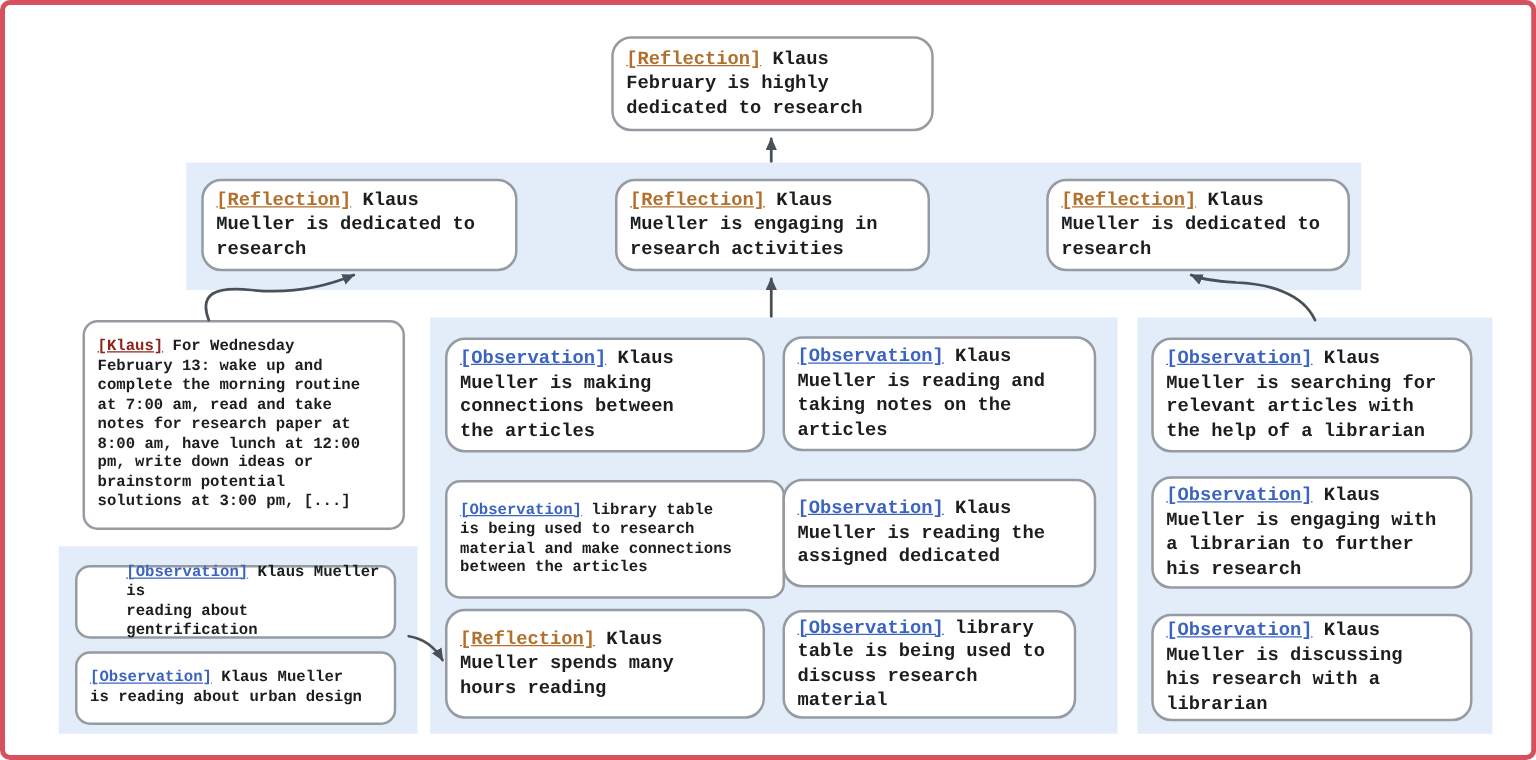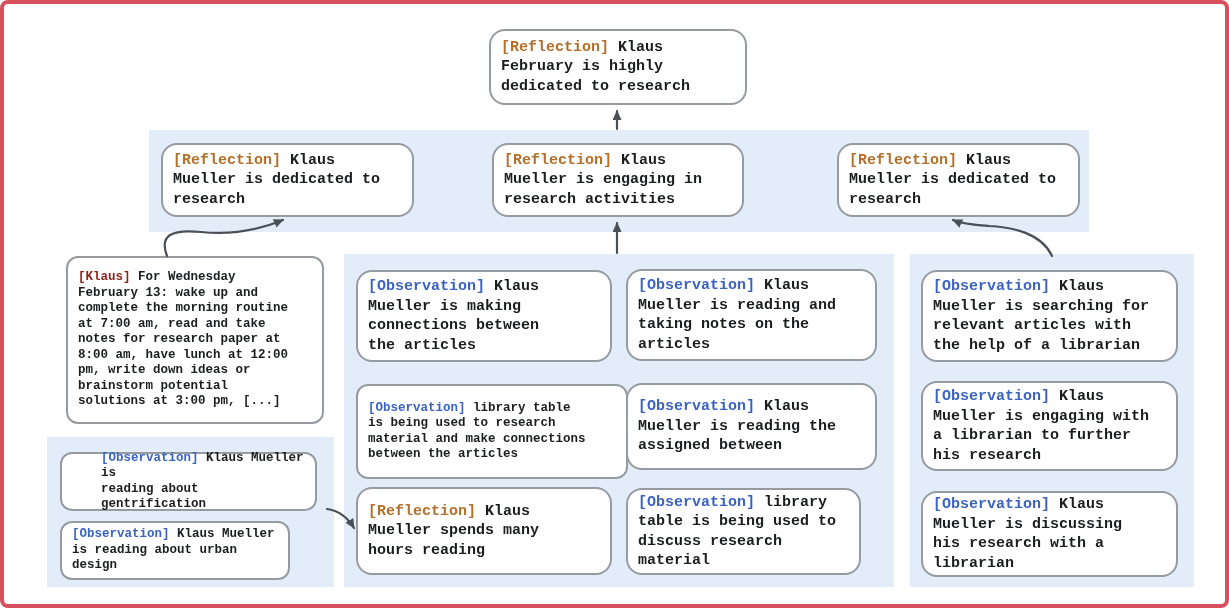--- a/index.html
+++ b/index.html
@@ -33,32 +33,32 @@
     display: flex;
     flex-direction: column;
     justify-content: center;
     padding: 6px 10px;
     font-weight: bold;
     font-size: 15px;
     line-height: 19.5px;
   }
   .node.small { font-size: 12.5px; line-height: 15.5px; border-radius: 12px; }
   .txt { white-space: pre-line; }
-  .tag { margin-right: 0.6em; }
+  .tag { margin-right: 0.6em; text-decoration: underline; }
   .tag.reflection  { color: var(--c-reflection_tag, #b3702c); }
   .tag.plan        { color: var(--c-plan_tag, #8e241d); }
   .tag.observation { color: var(--c-observation_tag, #3b64c1); }
 
   #n-root { left: 485px; top: 25px;  width: 258px; height: 76px; }
   #n-r2a  { left: 157px; top: 139px; width: 253px; height: 74px; }
   #n-r2b  { left: 488px; top: 139px; width: 252px; height: 74px; }
   #n-r2c  { left: 833px; top: 139px; width: 243px; height: 74px; }
   #n-plan { left: 62px;  top: 252px; width: 258px; height: 168px; }
   #n-l1   { left: 56px;  top: 448px; width: 257px; height: 59px; padding-left: 39px; }
-  #n-l2   { left: 56px;  top: 517px; width: 230px; height: 59px; }
+  #n-l2   { left: 56px;  top: 517px; width: 257px; height: 59px; }
   #n-c1-1 { left: 352px; top: 266px; width: 256px; height: 92px; }
   #n-c1-2 { left: 352px; top: 380px; width: 272px; height: 95px; }
   #n-c1-3 { left: 352px; top: 483px; width: 256px; height: 88px; }
   #n-c2-1 { left: 622px; top: 265px; width: 251px; height: 92px; }
   #n-c2-2 { left: 622px; top: 379px; width: 251px; height: 87px; }
   #n-c2-3 { left: 622px; top: 484px; width: 235px; height: 87px; }
   #n-c3-1 { left: 917px; top: 266px; width: 257px; height: 92px; }
   #n-c3-2 { left: 917px; top: 377px; width: 257px; height: 90px; }
   #n-c3-3 { left: 917px; top: 487px; width: 257px; height: 86px; }
 
@@ -153,21 +153,21 @@
 
   <div class="node" id="n-c2-1">
     <div class="txt"><span class="tag observation">[Observation]</span><span class="body">Klaus
 Mueller is reading and
 taking notes on the
 articles</span></div>
   </div>
   <div class="node" id="n-c2-2">
     <div class="txt"><span class="tag observation">[Observation]</span><span class="body">Klaus
 Mueller is reading the
-assigned between</span></div>
+assigned dedicated</span></div>
   </div>
   <div class="node" id="n-c2-3">
     <div class="txt"><span class="tag observation">[Observation]</span><span class="body">library
 table is being used to
 discuss research material</span></div>
   </div>
 
   <div class="node" id="n-c3-1">
     <div class="txt"><span class="tag observation">[Observation]</span><span class="body">Klaus
 Mueller is searching for

